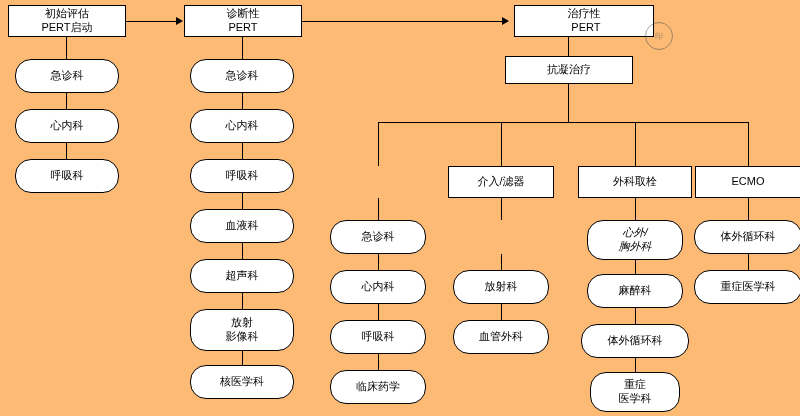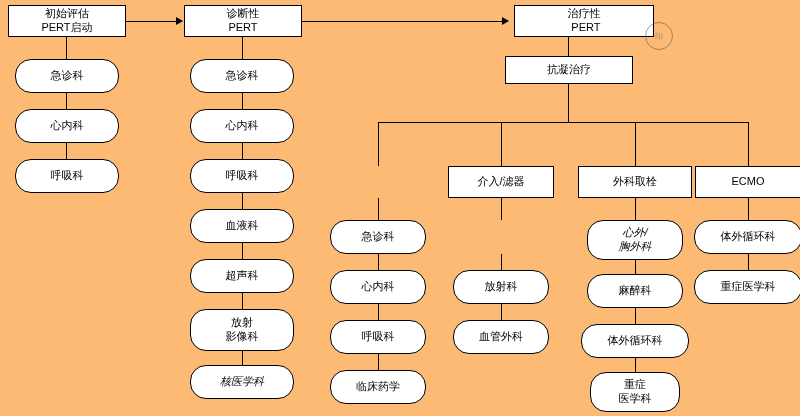--- a/index.html
+++ b/index.html
@@ -111,21 +111,21 @@
   <div class="node pill" style="left:190px; top:209px; width:104px; height:34px;">血液科</div>
 
   <div class="line vline" style="left:242px; top:243px; height:16px;"></div>
   <div class="node pill" style="left:190px; top:259px; width:104px; height:34px;">超声科</div>
 
   <div class="line vline" style="left:242px; top:293px; height:16px;"></div>
   <div class="node pill" style="left:190px; top:309px; width:104px; height:42px;">放射
 影像科</div>
 
   <div class="line vline" style="left:242px; top:351px; height:14px;"></div>
-  <div class="node pill" style="left:190px; top:365px; width:104px; height:34px;font-style:italic;">核医学科</div>
+  <div class="node pill" style="left:190px; top:365px; width:104px; height:34px;">核医学科</div>
 
   <div class="line hline" style="left:302px; top:21px; width:200px;"></div>
   <div class="arrow" style="left:502px; top:17px;"></div>
 
   <div class="node rect" style="left:514px; top:5px; width:140px; height:32px;text-align:right;">治疗性
 PERT</div>
 
   <div class="line vline" style="left:568px; top:37px; height:19px;"></div>
   <div class="node rect" style="left:505px; top:56px; width:128px; height:28px;">抗凝治疗</div>
 

